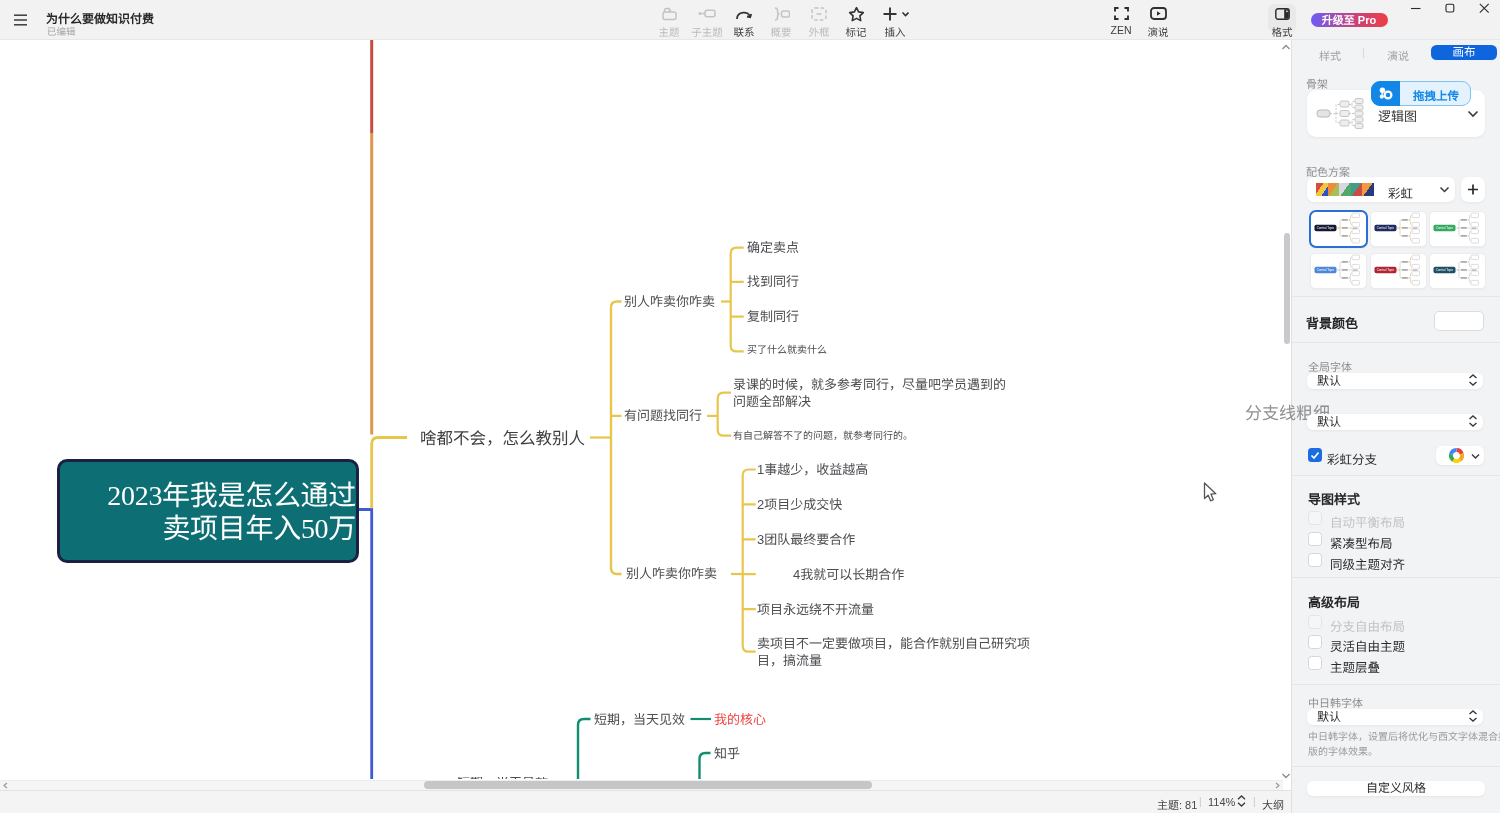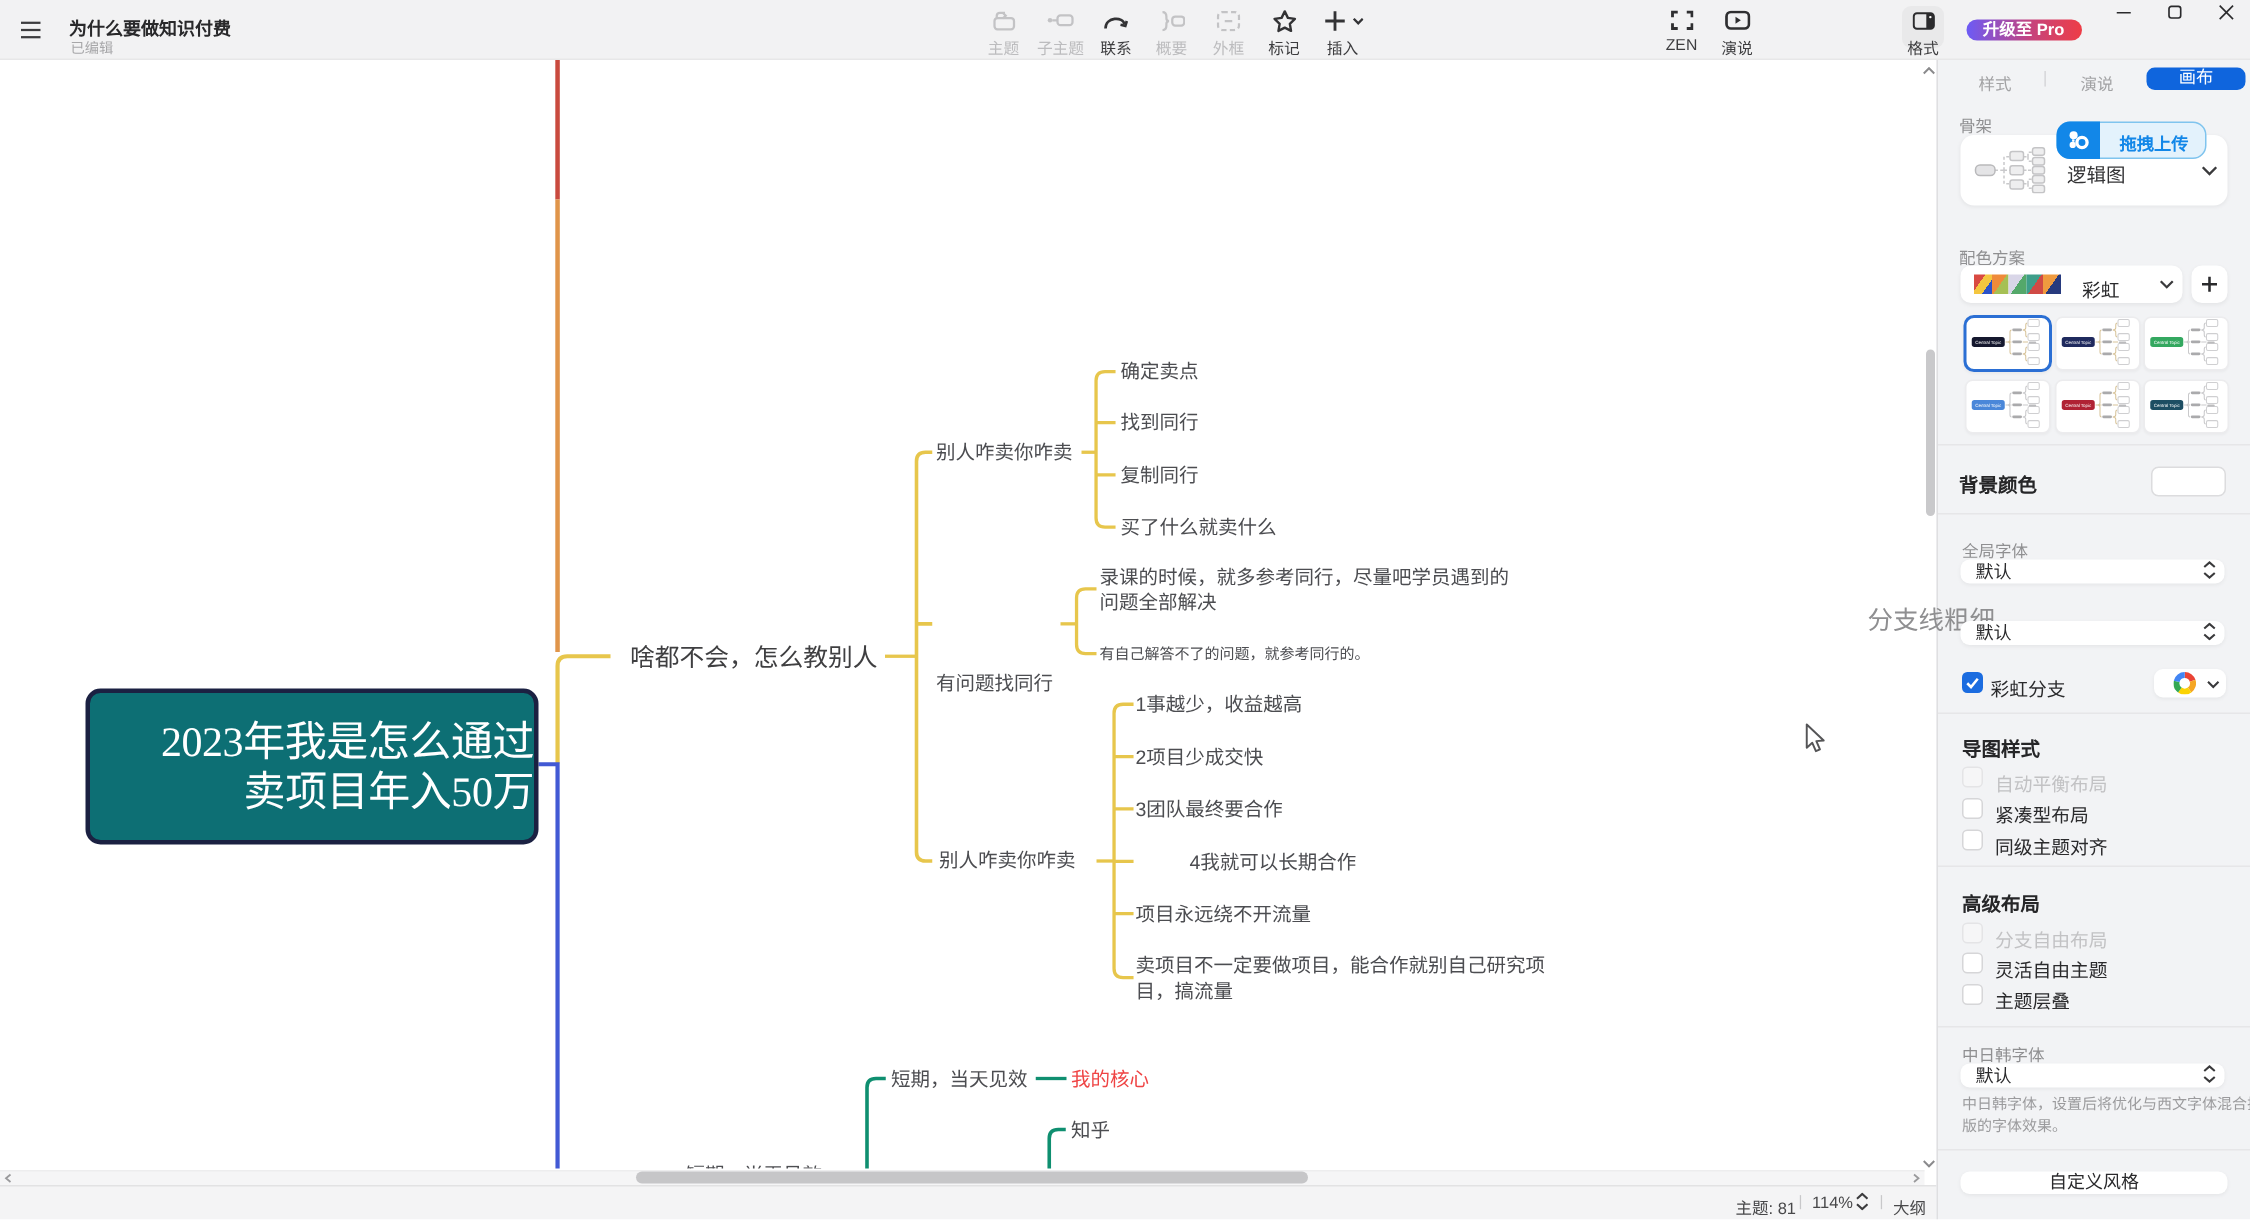--- a/index.html
+++ b/index.html
@@ -174,31 +174,31 @@
 
     <div class="abs" style="left:57px;top:419px;width:296px;height:97px;background:#0d6f74;border:3px solid #1b2142;border-radius:10px;color:#ffffff;font-family:'Liberation Serif',serif;font-size:28px;letter-spacing:-0.3px;text-align:right;line-height:33px;padding-top:0;display:flex;flex-direction:column;justify-content:center;padding-top:1px;">
       <div>2023年我是怎么通过</div>
         <div>卖项目年入50万</div>
     </div>
 
     <div class="abs" style="left:420px;top:385px;font-size:16.5px;color:#3f3f41;">啥都不会，怎么教别人</div>
 
     <div class="abs" style="left:624px;top:251px;font-size:13px;color:#4c4d51;">别人咋卖你咋卖</div>
 
-    <div class="abs" style="left:624px;top:365px;font-size:13px;color:#4c4d51;margin-top:40px;">有问题找同行</div>
+    <div class="abs" style="left:624px;top:365px;font-size:13px;color:#4c4d51;">有问题找同行</div>
 
     <div class="abs" style="left:626px;top:523px;font-size:13px;color:#4c4d51;">别人咋卖你咋卖</div>
 
     <div class="abs" style="left:747px;top:197px;font-size:13px;color:#4c4d51;">确定卖点</div>
 
     <div class="abs" style="left:747px;top:231px;font-size:13px;color:#4c4d51;">找到同行</div>
 
     <div class="abs" style="left:747px;top:266px;font-size:13px;color:#4c4d51;">复制同行</div>
 
-    <div class="abs" style="left:747px;top:301px;font-size:13px;color:#4c4d51;">买了什么就卖什么</div>
+    <div class="abs" style="left:747px;top:301px;font-size:10px;color:#4c4d51;">买了什么就卖什么</div>
 
     <div class="abs" style="left:733px;top:336px;font-size:13px;color:#4c4d51;line-height:17px;">录课的时候，就多参考同行，尽量吧学员遇到的<br>问题全部解决</div>
 
     <div class="abs" style="left:733px;top:387px;font-size:10px;color:#4c4d51;">有自己解答不了的问题，就参考同行的。</div>
 
     <div class="abs" style="left:757px;top:419px;font-size:13px;color:#4c4d51;">1事越少，收益越高</div>
 
     <div class="abs" style="left:757px;top:454px;font-size:13px;color:#4c4d51;">2项目少成交快</div>
 
     <div class="abs" style="left:757px;top:489px;font-size:13px;color:#4c4d51;">3团队最终要合作</div>

